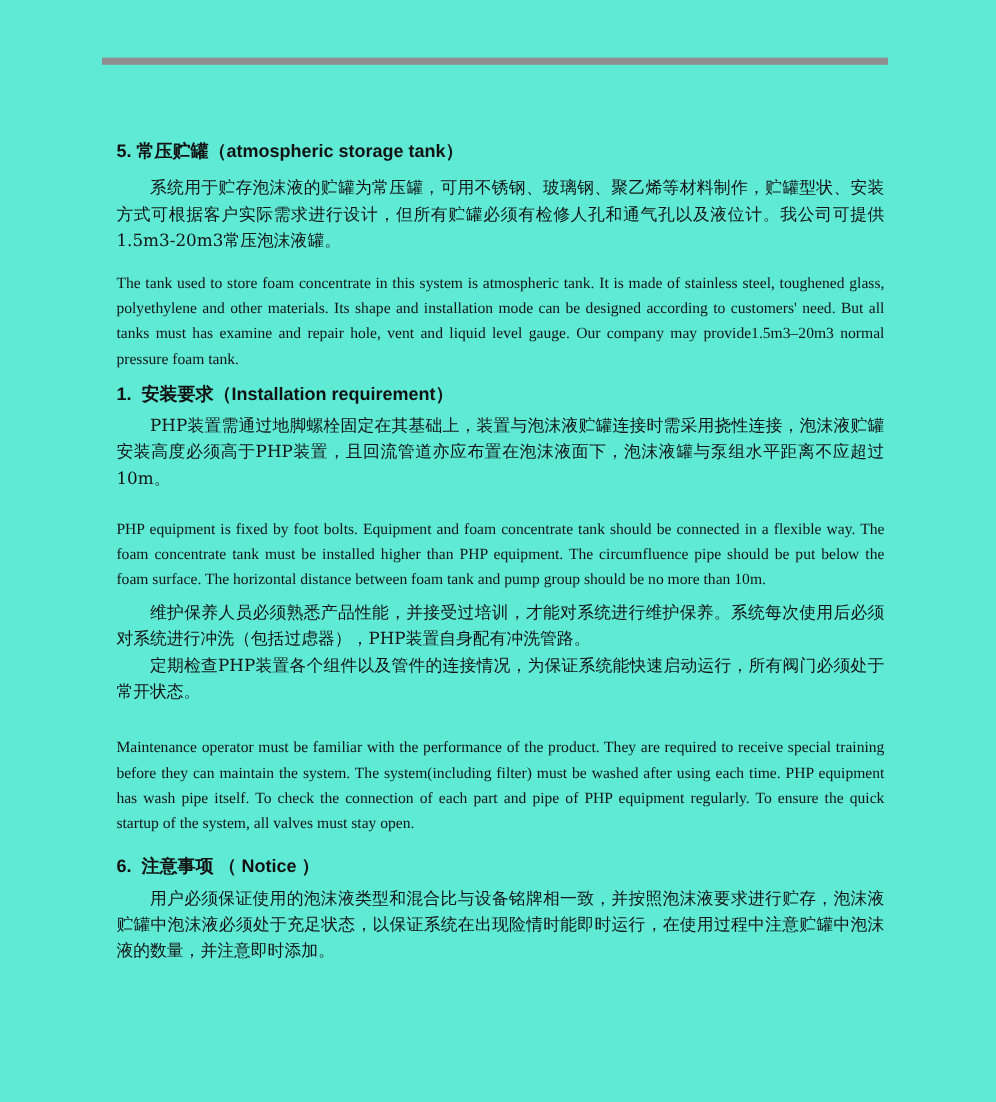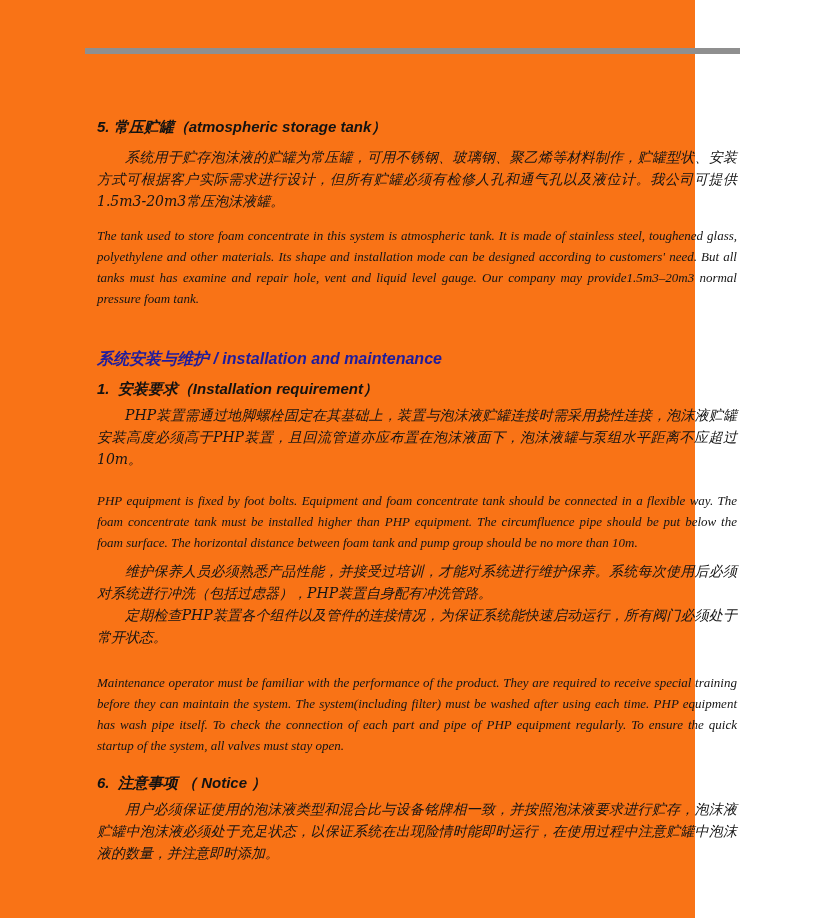--- a/index.html
+++ b/index.html
@@ -4,24 +4,23 @@
 <style>
   html, body { margin: 0; padding: 0; }
   body {
     width: 830px;
     height: 918px;
     background: #ffffff;
     overflow: hidden;
   }
   .page {
     position: relative;
-    width: 695px;
+    width: 830px;
     height: 918px;
-    background: #f97316;
-    font-style: italic;
+    background: #5eead4;
   }
   .top-rule {
     position: absolute;
     left: 85px;
     top: 48px;
     width: 655px;
     height: 6px;
     background: #8f8f8f;
   }
   .content {
@@ -87,21 +86,20 @@
   <div class="top-rule"></div>
 
   <div class="content">
 
     <h3 id="s5-heading" class="h-black">5. 常压贮罐（atmospheric storage tank）</h3>
 
     <p id="s5-cn" class="cn">系统用于贮存泡沫液的贮罐为常压罐，可用不锈钢、玻璃钢、聚乙烯等材料制作，贮罐型状、安装方式可根据客户实际需求进行设计，但所有贮罐必须有检修人孔和通气孔以及液位计。我公司可提供1.5m3-20m3常压泡沫液罐。</p>
 
     <p id="s5-en" class="en">The tank used to store foam concentrate in this system is atmospheric tank. It is made of stainless steel, toughened glass, polyethylene and other materials. Its shape and installation mode can be designed according to customers' need. But all tanks must has examine and repair hole, vent and liquid level gauge. Our company may provide1.5m3–20m3 normal pressure foam tank.</p>
 
-    <h2 id="im-heading" class="h-blue">系统安装与维护 / installation and maintenance</h2>
 
     <h3 id="sub1-heading" class="h-black">1.  安装要求（Installation requirement）</h3>
 
     <p id="sub1-cn" class="cn">PHP装置需通过地脚螺栓固定在其基础上，装置与泡沫液贮罐连接时需采用挠性连接，泡沫液贮罐安装高度必须高于PHP装置，且回流管道亦应布置在泡沫液面下，泡沫液罐与泵组水平距离不应超过10m。</p>
 
     <p id="sub1-en" class="en">PHP equipment is fixed by foot bolts. Equipment and foam concentrate tank should be connected in a flexible way. The foam concentrate tank must be installed higher than PHP equipment. The circumfluence pipe should be put below the foam surface. The horizontal distance between foam tank and pump group should be no more than 10m.</p>
 
 
     <p id="sub2-cn1" class="cn">维护保养人员必须熟悉产品性能，并接受过培训，才能对系统进行维护保养。系统每次使用后必须对系统进行冲洗（包括过虑器），PHP装置自身配有冲洗管路。</p>
 

